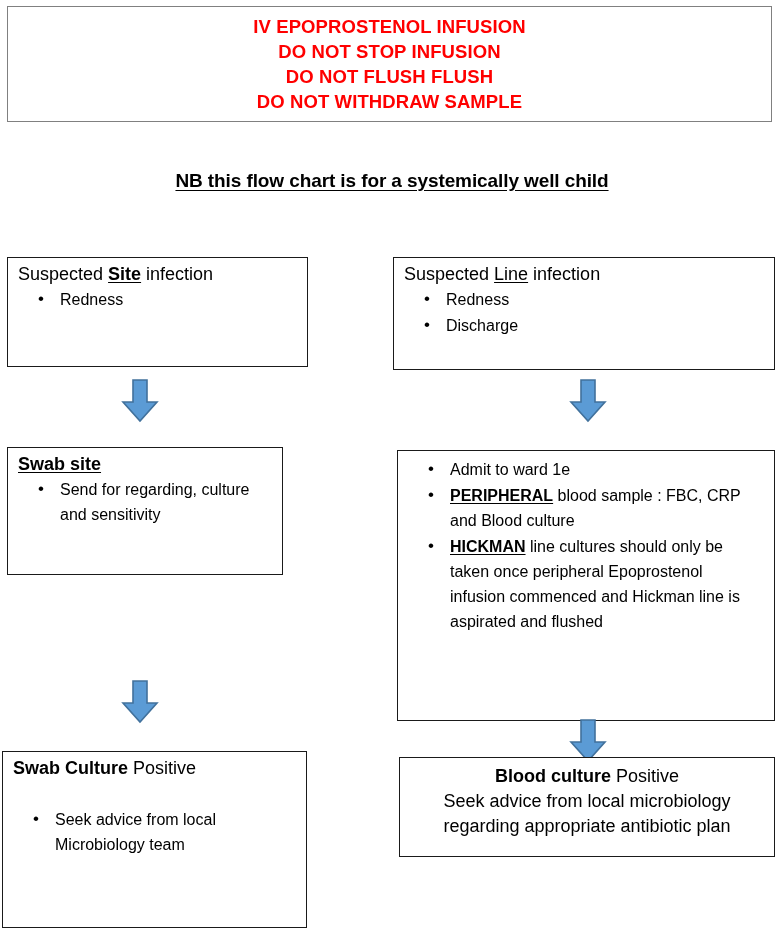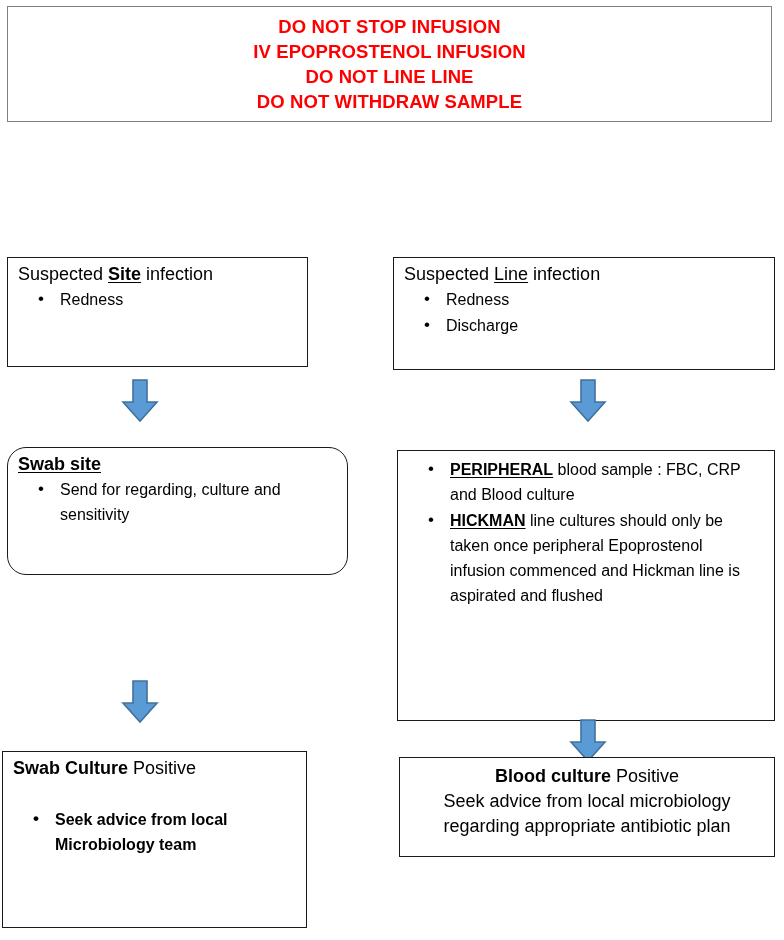--- a/index.html
+++ b/index.html
@@ -109,21 +109,21 @@
   .centertext {
     text-align: center;
     padding: 0 8px;
     font-size: 18px;
     line-height: 25px;
   }
 
   
   #box-site        { left: 7px;   top: 257px; width: 301px; height: 110px; }
   #box-line        { left: 393px; top: 257px; width: 382px; height: 113px; }
-  #box-swab-site   { left: 7px;   top: 447px; width: 341px; height: 128px; border-radius: 19px; }
+  #box-swab-site   { left: 7px;   top: 447px; width: 276px; height: 128px; }
   #box-line-action { left: 397px; top: 450px; width: 378px; height: 271px; }
   #box-swab-pos    { left: 2px;   top: 751px; width: 305px; height: 177px; }
   #box-blood-pos   { left: 399px; top: 757px; width: 376px; height: 100px; }
 
   
   .arrow {
     position: absolute;
     width: 38px;
     height: 44px;
   }
@@ -131,26 +131,29 @@
   #arrow-left-2  { left: 121px; top: 680px; }
   #arrow-right-1 { left: 569px; top: 379px; }
   #arrow-right-2 { left: 569px; top: 719px; }
 </style>
 </head>
 <body>
 
 <div class="page">
 
   <div class="warning-box">
+    <div class="warning-line">IV EPOPROSTENOL INFUSION</div>
     <div class="warning-line">DO NOT STOP INFUSION</div>
-    <div class="warning-line">IV EPOPROSTENOL INFUSION</div>
-    <div class="warning-line">DO NOT LINE LINE</div>
+    <div class="warning-line">DO NOT FLUSH FLUSH</div>
     <div class="warning-line">DO NOT WITHDRAW SAMPLE</div>
   </div>
 
+  <div class="subtitle">
+    <span>NB this flow chart is for a systemically well child</span>
+  </div>
 
   <div class="box" id="box-site">
     <div class="heading"><span>Suspected </span><span class="bu">Site</span><span> infection</span></div>
     <ul class="bullets">
       <li>Redness</li>
     </ul>
   </div>
 
   <svg class="arrow" id="arrow-left-1" viewBox="0 0 38 44">
     <polygon points="12,1 26,1 26,23 36,23 19,42 2,23 12,23" fill="#5B9BD5" stroke="#41719C" stroke-width="1.6" stroke-linejoin="miter"></polygon>
@@ -162,39 +165,40 @@
       <li>Send for regarding, culture and sensitivity</li>
     </ul>
   </div>
 
   <svg class="arrow" id="arrow-left-2" viewBox="0 0 38 44">
     <polygon points="12,1 26,1 26,23 36,23 19,42 2,23 12,23" fill="#5B9BD5" stroke="#41719C" stroke-width="1.6" stroke-linejoin="miter"></polygon>
   </svg>
 
   <div class="box" id="box-swab-pos">
     <div class="heading"><span class="bold">Swab Culture</span><span> Positive</span></div>
-    <ul class="bullets" style="padding-top:26px;font-weight:bold;">
+    <ul class="bullets" style="padding-top:26px;">
       <li>Seek advice from local Microbiology team</li>
     </ul>
   </div>
 
   <div class="box" id="box-line">
     <div class="heading"><span>Suspected </span><span class="u">Line</span><span> infection</span></div>
     <ul class="bullets">
       <li>Redness</li>
       <li>Discharge</li>
     </ul>
   </div>
 
   <svg class="arrow" id="arrow-right-1" viewBox="0 0 38 44">
     <polygon points="12,1 26,1 26,23 36,23 19,42 2,23 12,23" fill="#5B9BD5" stroke="#41719C" stroke-width="1.6" stroke-linejoin="miter"></polygon>
   </svg>
 
   <div class="box" id="box-line-action">
     <ul class="bullets" style="padding-top:6px; padding-right:14px;">
+      <li>Admit to ward 1e</li>
       <li><span class="bu">PERIPHERAL</span><span> blood sample : FBC, CRP and Blood culture</span></li>
       <li><span class="bu">HICKMAN</span><span> line cultures should only be taken once peripheral Epoprostenol infusion commenced and Hickman line is aspirated and flushed</span></li>
     </ul>
   </div>
 
   <svg class="arrow" id="arrow-right-2" viewBox="0 0 38 44">
     <polygon points="12,1 26,1 26,23 36,23 19,42 2,23 12,23" fill="#5B9BD5" stroke="#41719C" stroke-width="1.6" stroke-linejoin="miter"></polygon>
   </svg>
 
   <div class="box" id="box-blood-pos">

